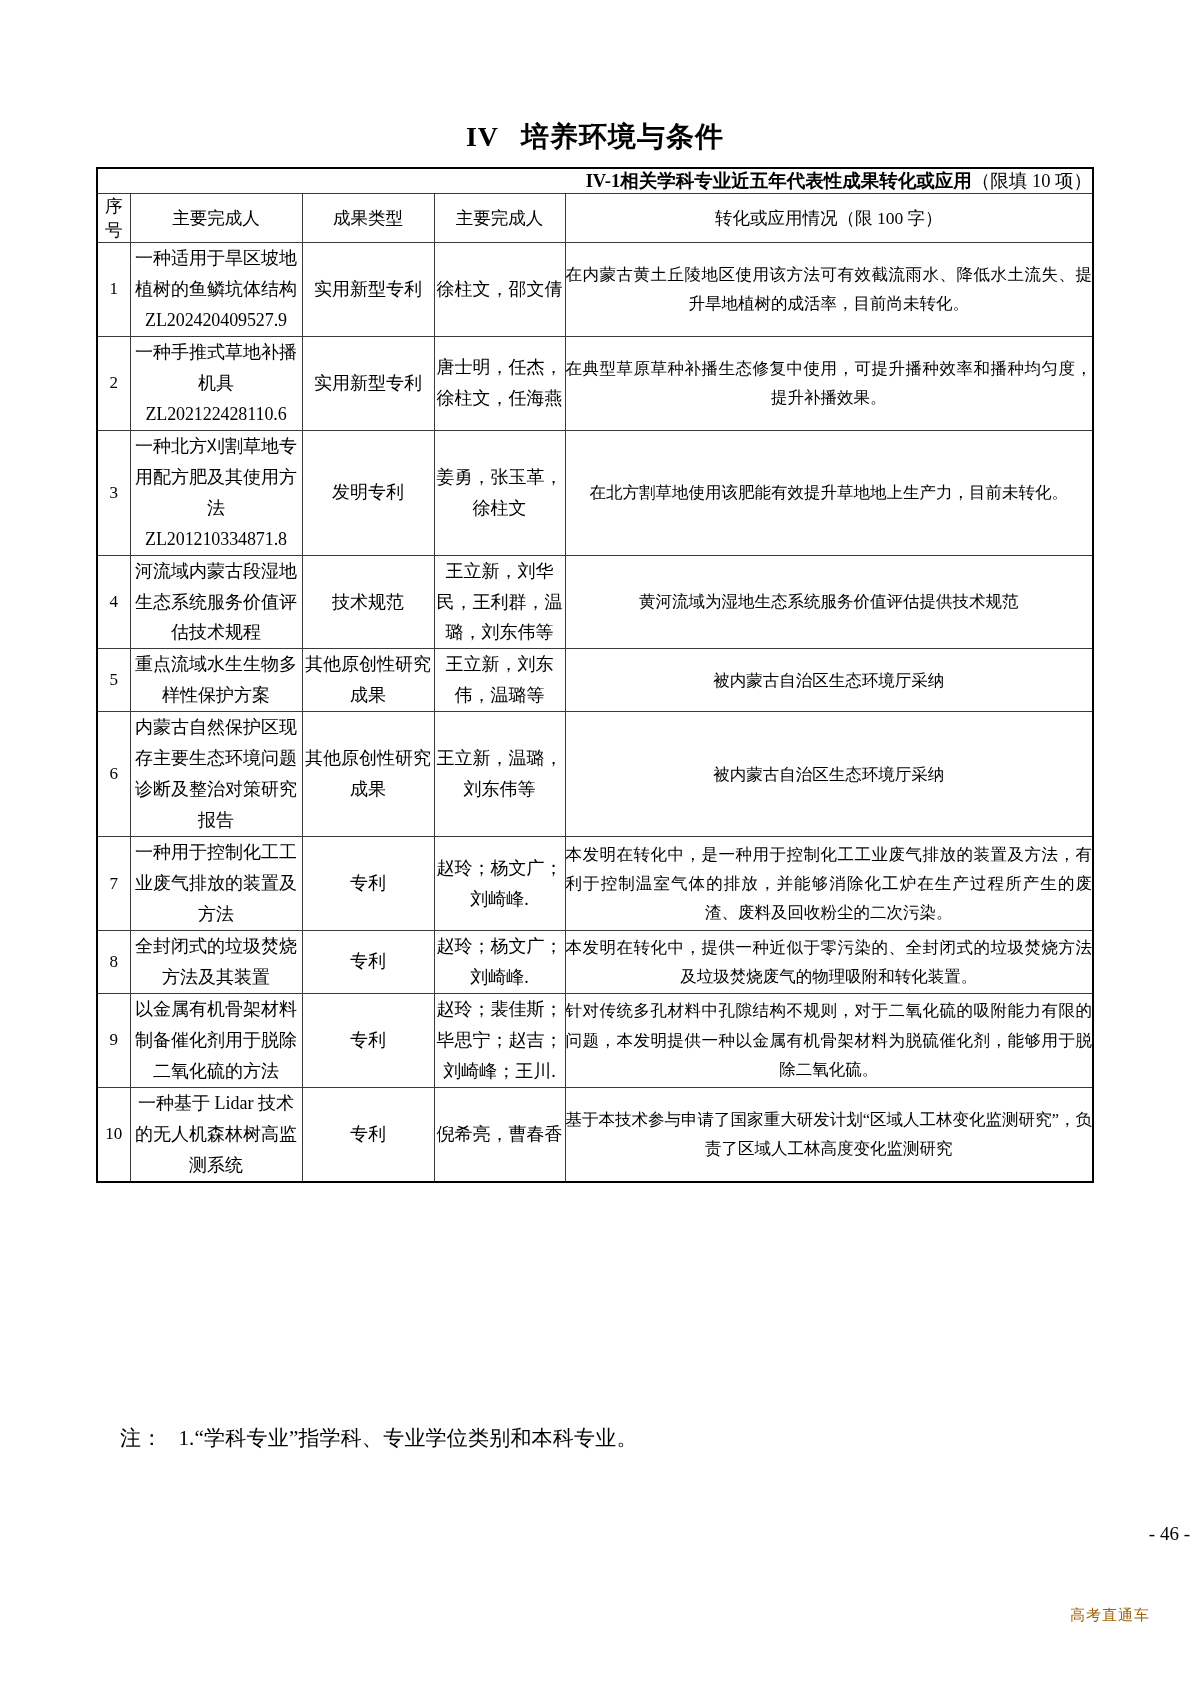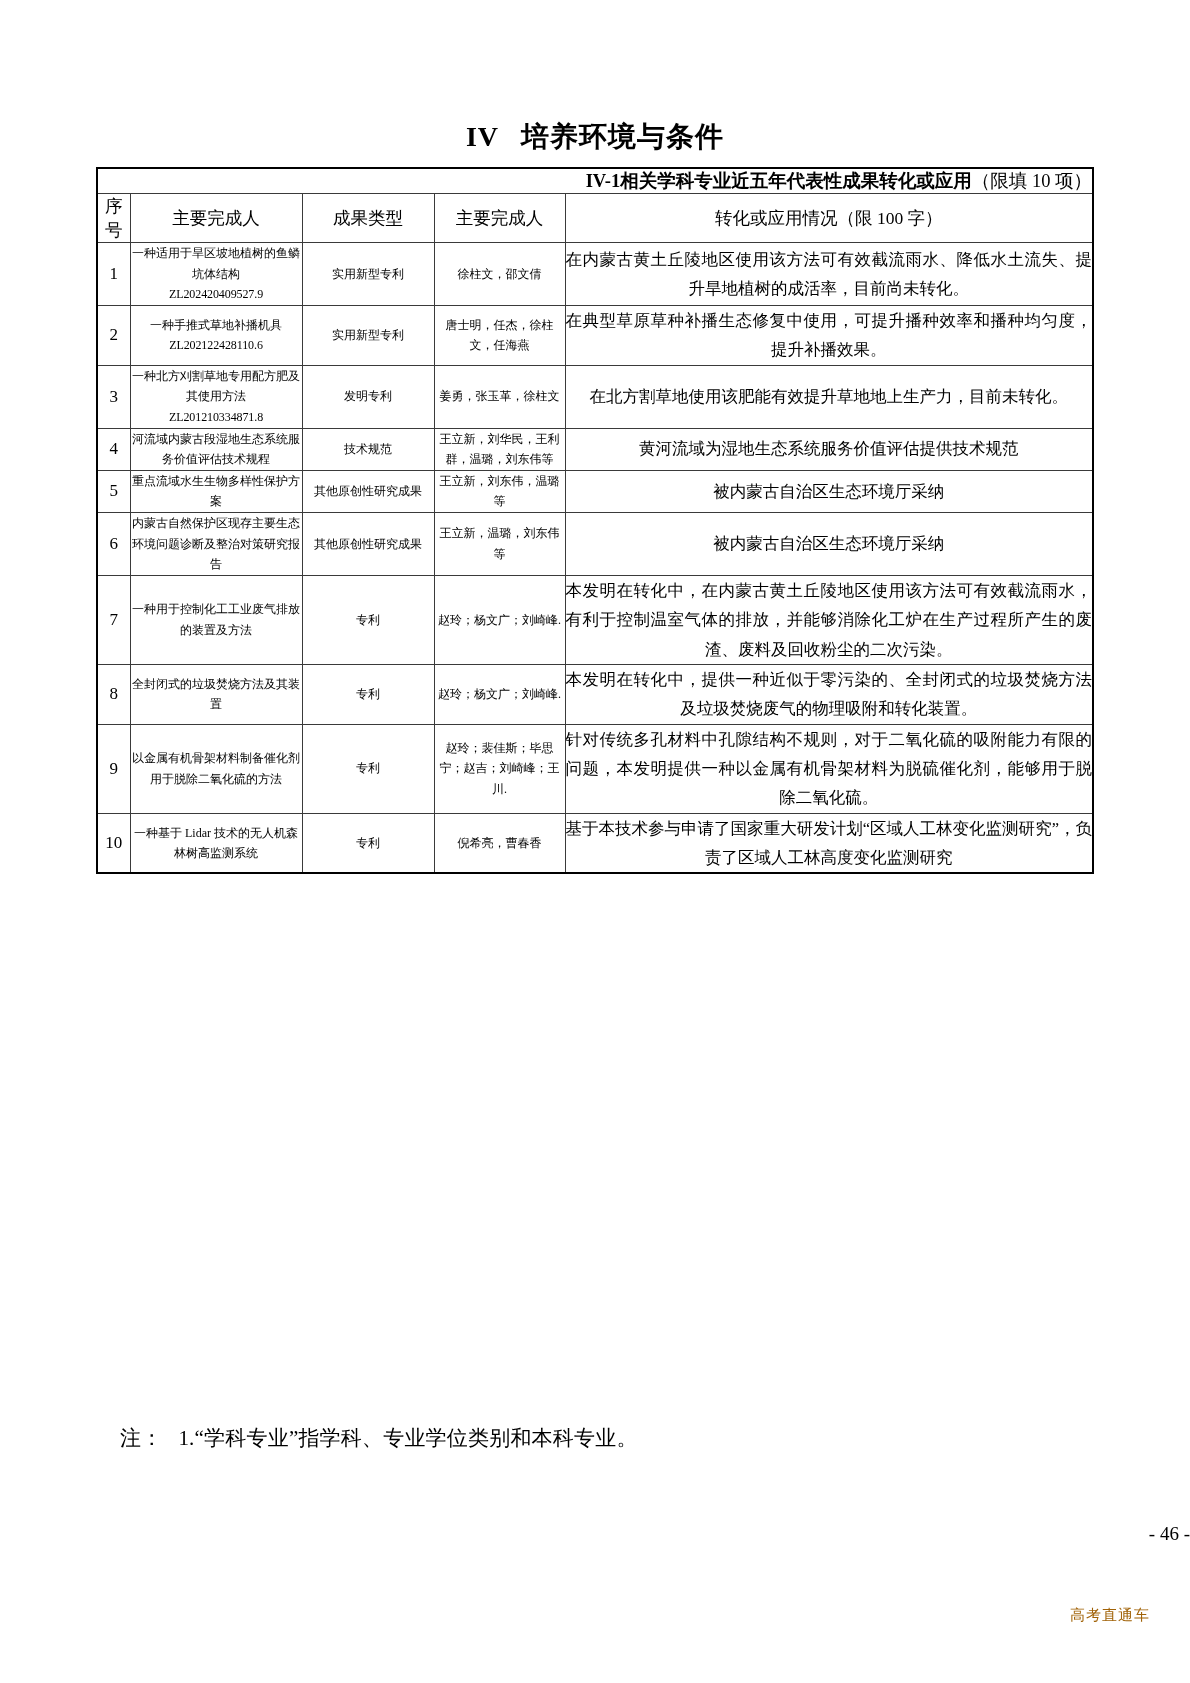--- a/index.html
+++ b/index.html
@@ -85,21 +85,21 @@
   }
 
   
   td.c-idx {
     text-align: center;
     font-size: 17px;
     font-family: "Liberation Serif", "DejaVu Serif", serif;
   }
   td.c-name, td.c-type, td.c-people {
     text-align: center;
-    font-size: 12px;
+    font-size: 18px;
     line-height: 1.72;
     padding: 7px 7px;
   }
   td.c-detail {
     text-align: center;
     font-size: 16.5px;
     line-height: 1.78;
     padding: 8px 14px;
     border-radius: 31px;
   }
@@ -228,21 +228,21 @@
           <td class="c-type">其他原创性研究成果</td>
           <td class="c-people">王立新，温璐，刘东伟等</td>
           <td class="c-detail">被内蒙古自治区生态环境厅采纳</td>
         </tr>
 
         <tr class="data-row">
           <td class="c-idx">7</td>
           <td class="c-name">一种用于控制化工工业废气排放的装置及方法</td>
           <td class="c-type">专利</td>
           <td class="c-people">赵玲；杨文广；刘崎峰.</td>
-          <td class="c-detail justify">本发明在转化中，在内蒙古黄土丘陵地区使用该方法可有效截流雨水，有利于控制温室气体的排放，并能够消除化工炉在生产过程所产生的废渣、废料及回收粉尘的二次污染。</td>
+          <td class="c-detail justify">本发明在转化中，是一种用于控制化工工业废气排放的装置及方法，有利于控制温室气体的排放，并能够消除化工炉在生产过程所产生的废渣、废料及回收粉尘的二次污染。</td>
         </tr>
 
         <tr class="data-row">
           <td class="c-idx">8</td>
           <td class="c-name">全封闭式的垃圾焚烧方法及其装置</td>
           <td class="c-type">专利</td>
           <td class="c-people">赵玲；杨文广；刘崎峰.</td>
           <td class="c-detail justify">本发明在转化中，提供一种近似于零污染的、全封闭式的垃圾焚烧方法及垃圾焚烧废气的物理吸附和转化装置。</td>
         </tr>
 

